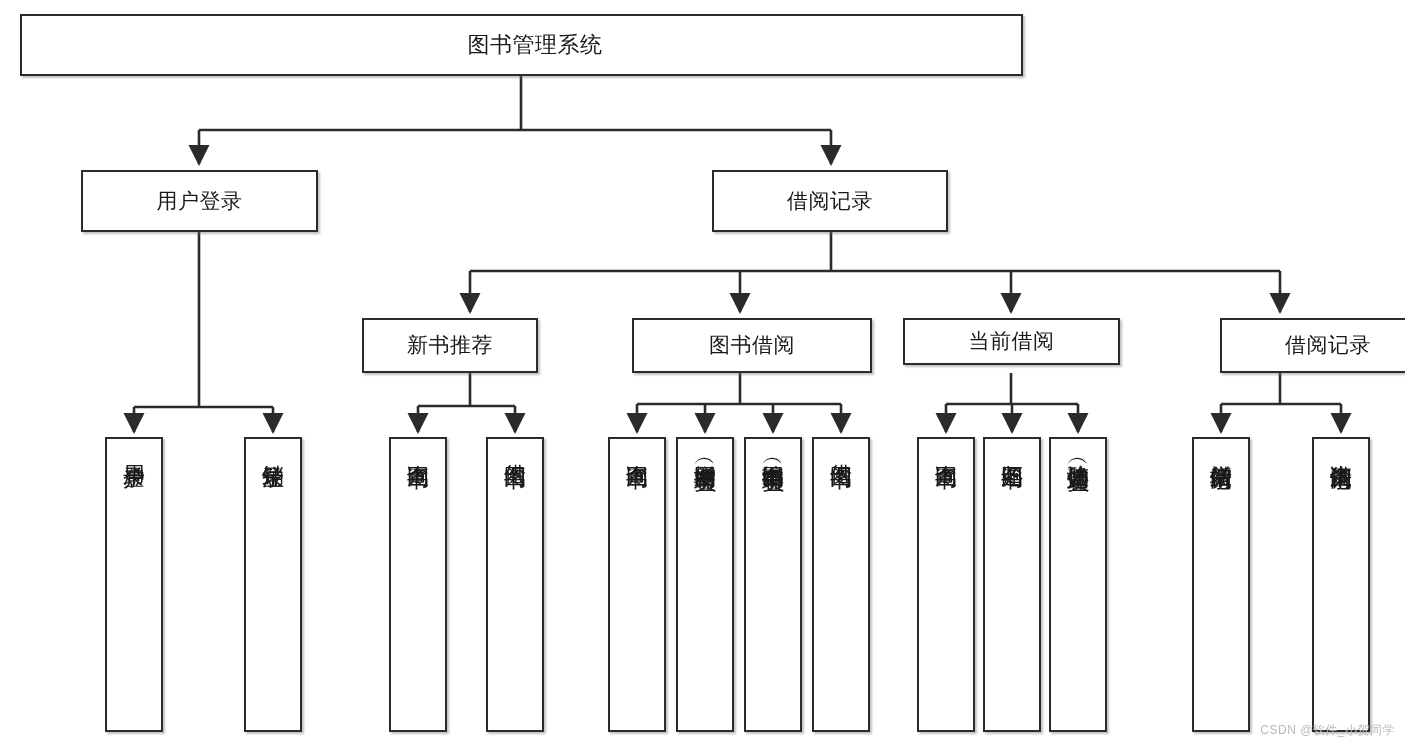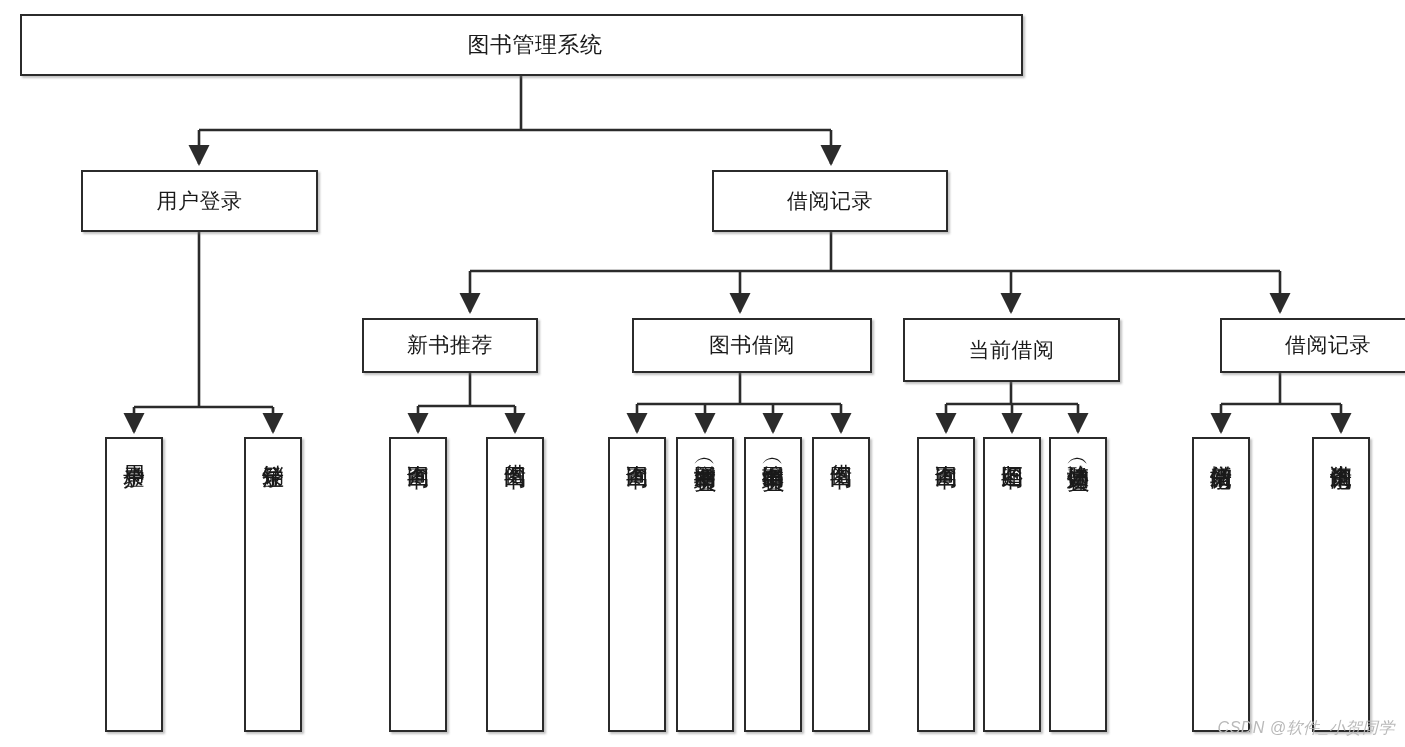--- a/index.html
+++ b/index.html
@@ -64,26 +64,25 @@
     text-orientation: upright;
     font-size: 22px;
     line-height: 1.08;
     letter-spacing: 1px;
     max-height: 100%;
   }
   .watermark {
     position: absolute;
     right: 10px;
     bottom: 8px;
-    font-size: 16px;
+    font-size: 12px;
     color: #b9b9b9;
     white-space: nowrap;
     z-index: 5;
     letter-spacing: 0.5px;
-    font-style: italic;
   }
 </style>
 </head>
 <body>
 
 <div id="canvas">
 
   <svg id="edges" viewBox="0 0 1405 747" width="1405" height="747">
     <defs>
       <marker id="arrow" viewBox="0 0 12 12" refX="10" refY="6" markerWidth="9" markerHeight="9" orient="auto-start-reverse">
@@ -144,21 +143,21 @@
   <div class="node horiz" style="left:712px; top:170px; width:236px; height:62px;">
     <span class="label">借阅记录</span>
   </div>
 
   <div class="node horiz" style="left:362px; top:318px; width:176px; height:55px;">
     <span class="label">新书推荐</span>
   </div>
   <div class="node horiz" style="left:632px; top:318px; width:240px; height:55px;">
     <span class="label">图书借阅</span>
   </div>
-  <div class="node horiz" style="left:903px; top:318px; width:217px; height:64px;">
+  <div class="node horiz" style="left:903px; top:318px; width:217px; height:47px;">
     <span class="label">当前借阅</span>
   </div>
   <div class="node horiz" style="left:1220px; top:318px; width:216px; height:55px;">
     <span class="label">借阅记录</span>
   </div>
 
   <div class="node vert" style="left:105px; top:437px; width:58px; height:295px;">
     <span class="label">用户登录</span>
   </div>
   <div class="node vert" style="left:244px; top:437px; width:58px; height:295px;">

